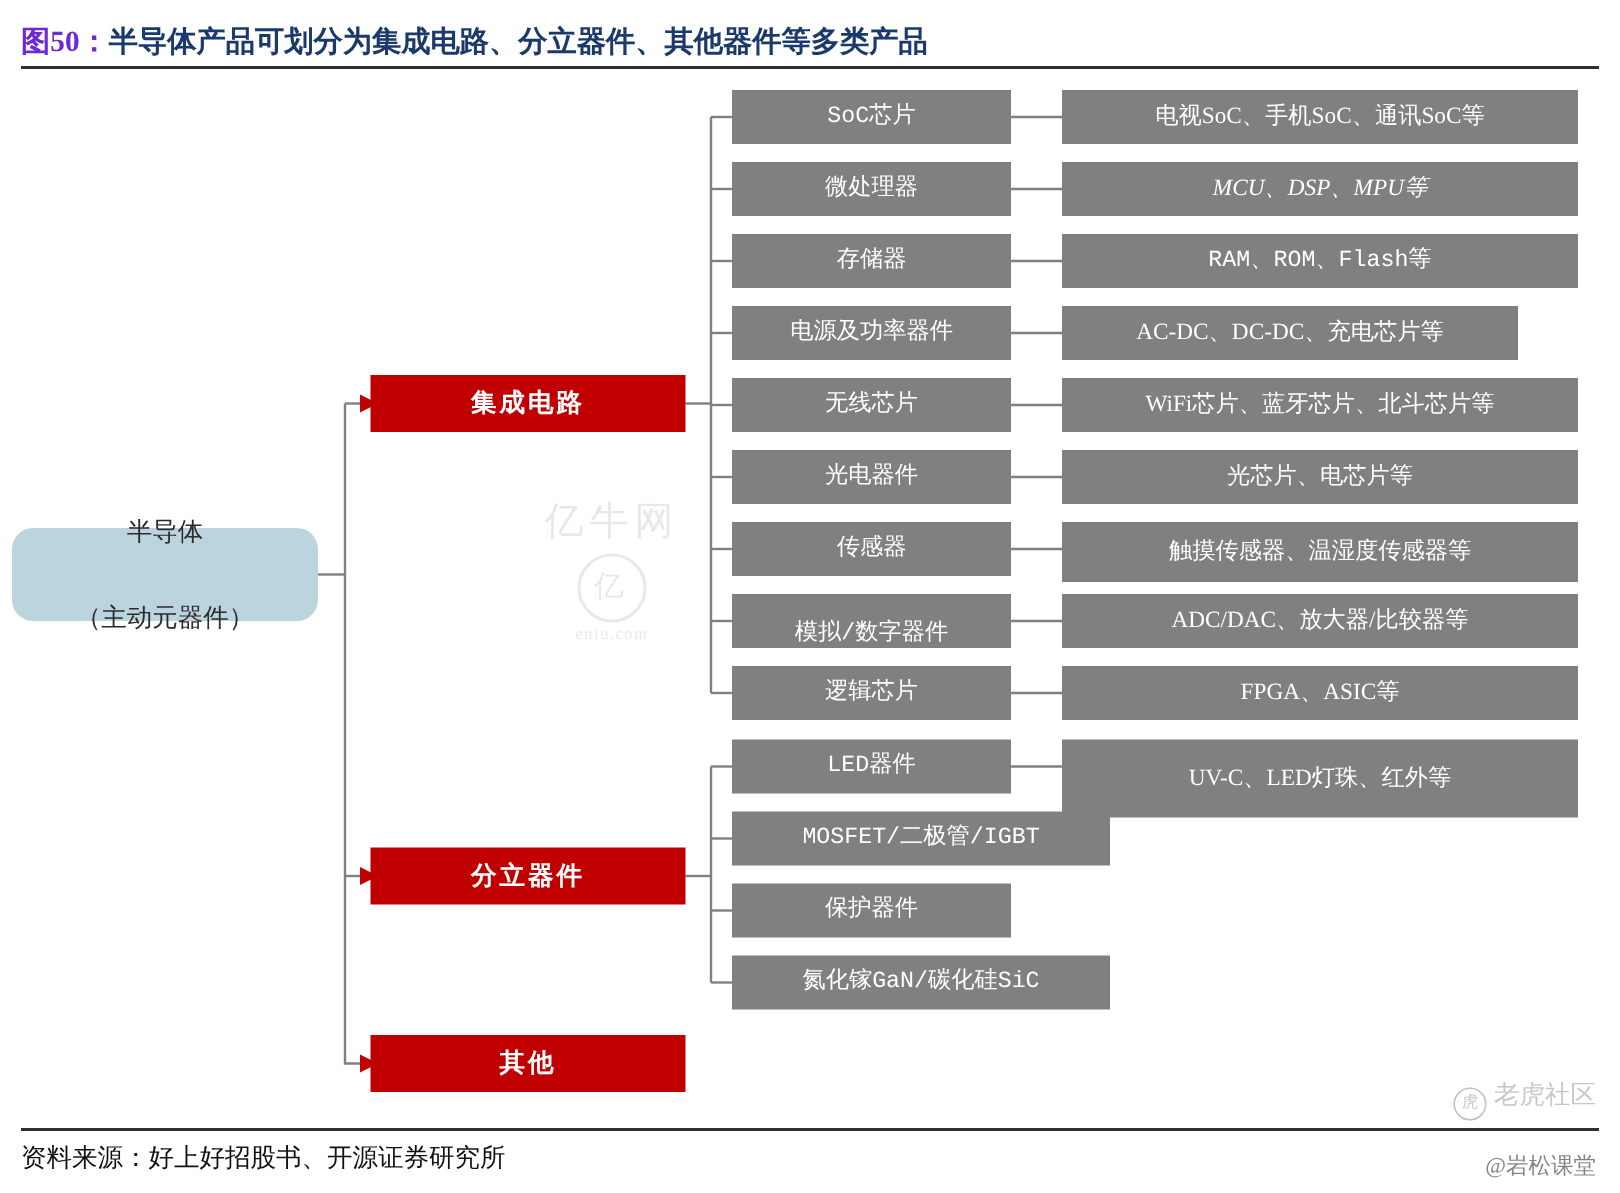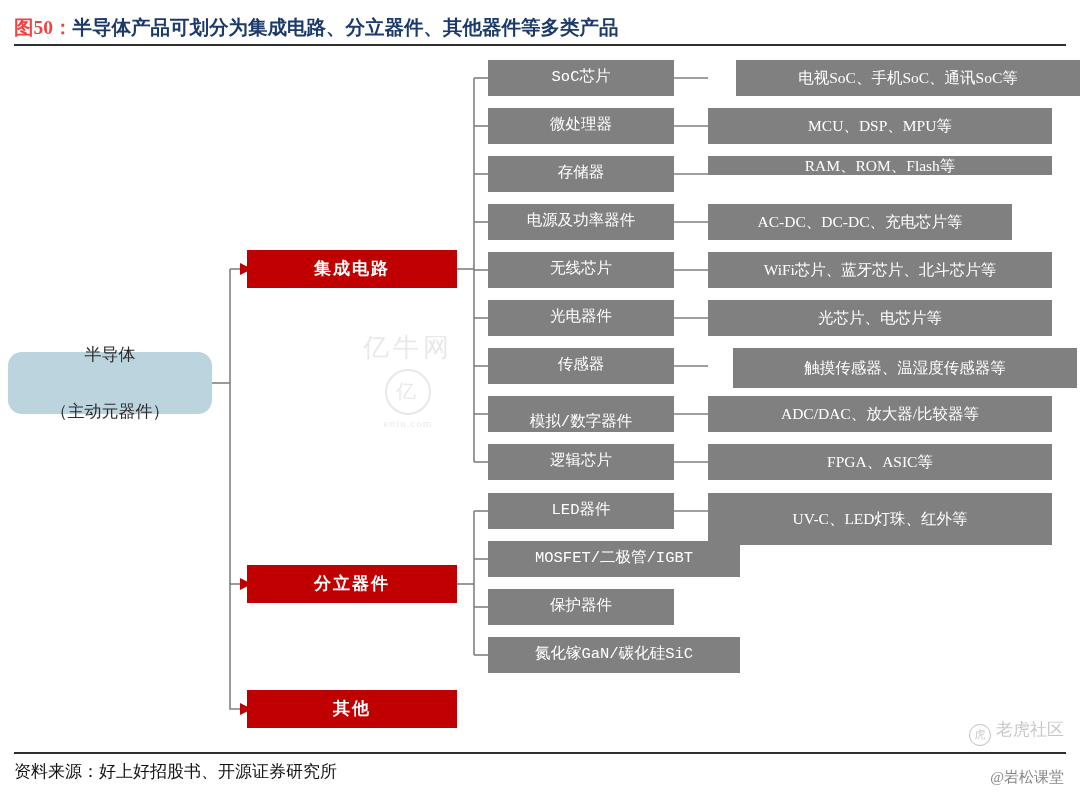--- a/index.html
+++ b/index.html
@@ -24,21 +24,21 @@
     left: 14px;
     top: 14px;
     width: 1052px;
     font-size: 19.5px;
     font-weight: bold;
     color: #1b3a6b;
     white-space: nowrap;
     letter-spacing: 0px;
   }
   .fig-title .num {
-    color: #ef4444;
+    color: #6d28d9;
   }
   .rule-top {
     position: absolute;
     left: 14px;
     top: 44px;
     width: 1052px;
     height: 2px;
     background: #2f2f2f;
   }
   .rule-bottom {
@@ -268,39 +268,39 @@
   <div class="node sub" style="left:488px; top:348px; width:186px; height:36px;">
     <span>传感器</span>
   </div>
   <div class="node sub" style="left:488px; top:396px; width:186px; height:36px;align-items:flex-end;">
     <span>模拟/数字器件</span>
   </div>
   <div class="node sub" style="left:488px; top:444px; width:186px; height:36px;">
     <span>逻辑芯片</span>
   </div>
 
-  <div class="node leaf" style="left:708px; top:60px; width:344px; height:36px;margin-left:28px;">
+  <div class="node leaf" style="left:708px; top:60px; width:344px; height:36px;">
     <span>电视SoC、手机SoC、通讯SoC等</span>
   </div>
-  <div class="node leaf" style="left:708px; top:108px; width:344px; height:36px;">
+  <div class="node leaf" style="left:708px; top:108px; width:344px; height:36px;font-style:italic;">
     <span>MCU、DSP、MPU等</span>
   </div>
-  <div class="node leaf" style="left:708px; top:156px; width:344px; height:19px;">
+  <div class="node leaf" style="left:708px; top:156px; width:344px; height:36px;font-family:Liberation Mono, monospace;">
     <span>RAM、ROM、Flash等</span>
   </div>
   <div class="node leaf" style="left:708px; top:204px; width:304px; height:36px;">
     <span>AC-DC、DC-DC、充电芯片等</span>
   </div>
   <div class="node leaf" style="left:708px; top:252px; width:344px; height:36px;">
     <span>WiFi芯片、蓝牙芯片、北斗芯片等</span>
   </div>
   <div class="node leaf" style="left:708px; top:300px; width:344px; height:36px;">
     <span>光芯片、电芯片等</span>
   </div>
-  <div class="node leaf" style="left:708px; top:348px; width:344px; height:40px;margin-left:25px;">
+  <div class="node leaf" style="left:708px; top:348px; width:344px; height:40px;">
     <span>触摸传感器、温湿度传感器等</span>
   </div>
   <div class="node leaf" style="left:708px; top:396px; width:344px; height:36px;">
     <span>ADC/DAC、放大器/比较器等</span>
   </div>
   <div class="node leaf" style="left:708px; top:444px; width:344px; height:36px;">
     <span>FPGA、ASIC等</span>
   </div>
 
   <div class="node sub" style="left:488px; top:493px; width:186px; height:36px;">

